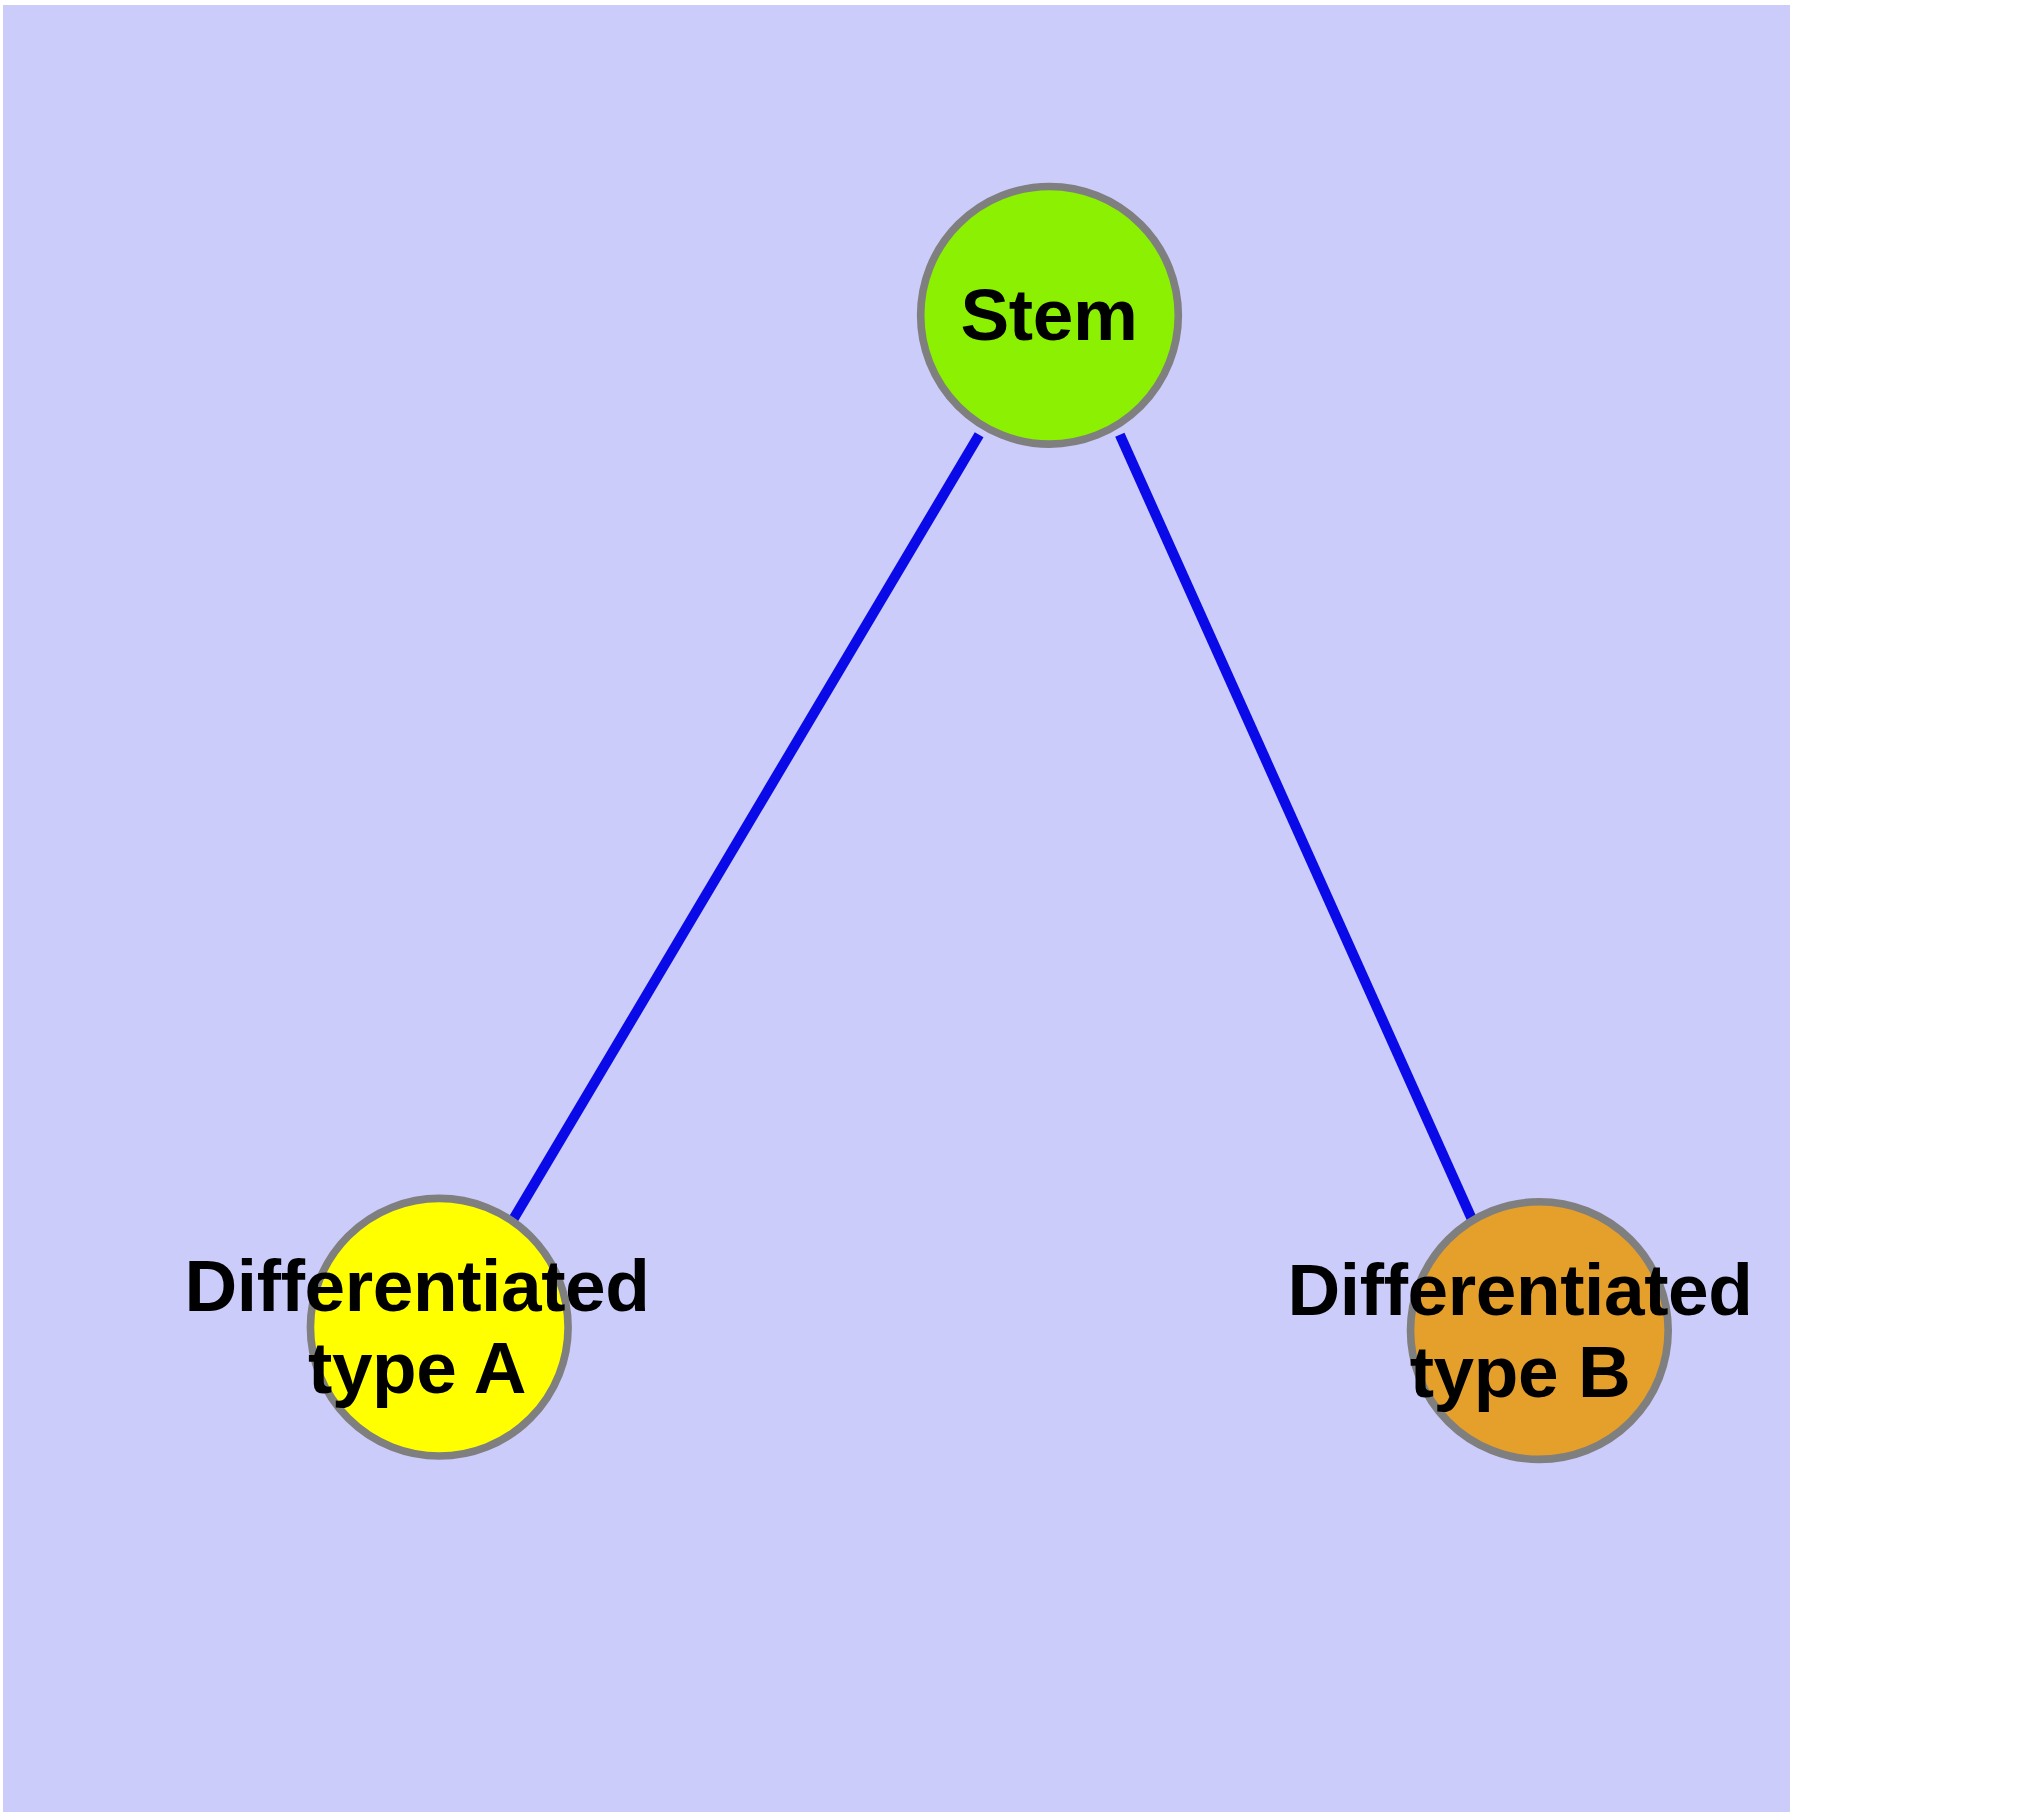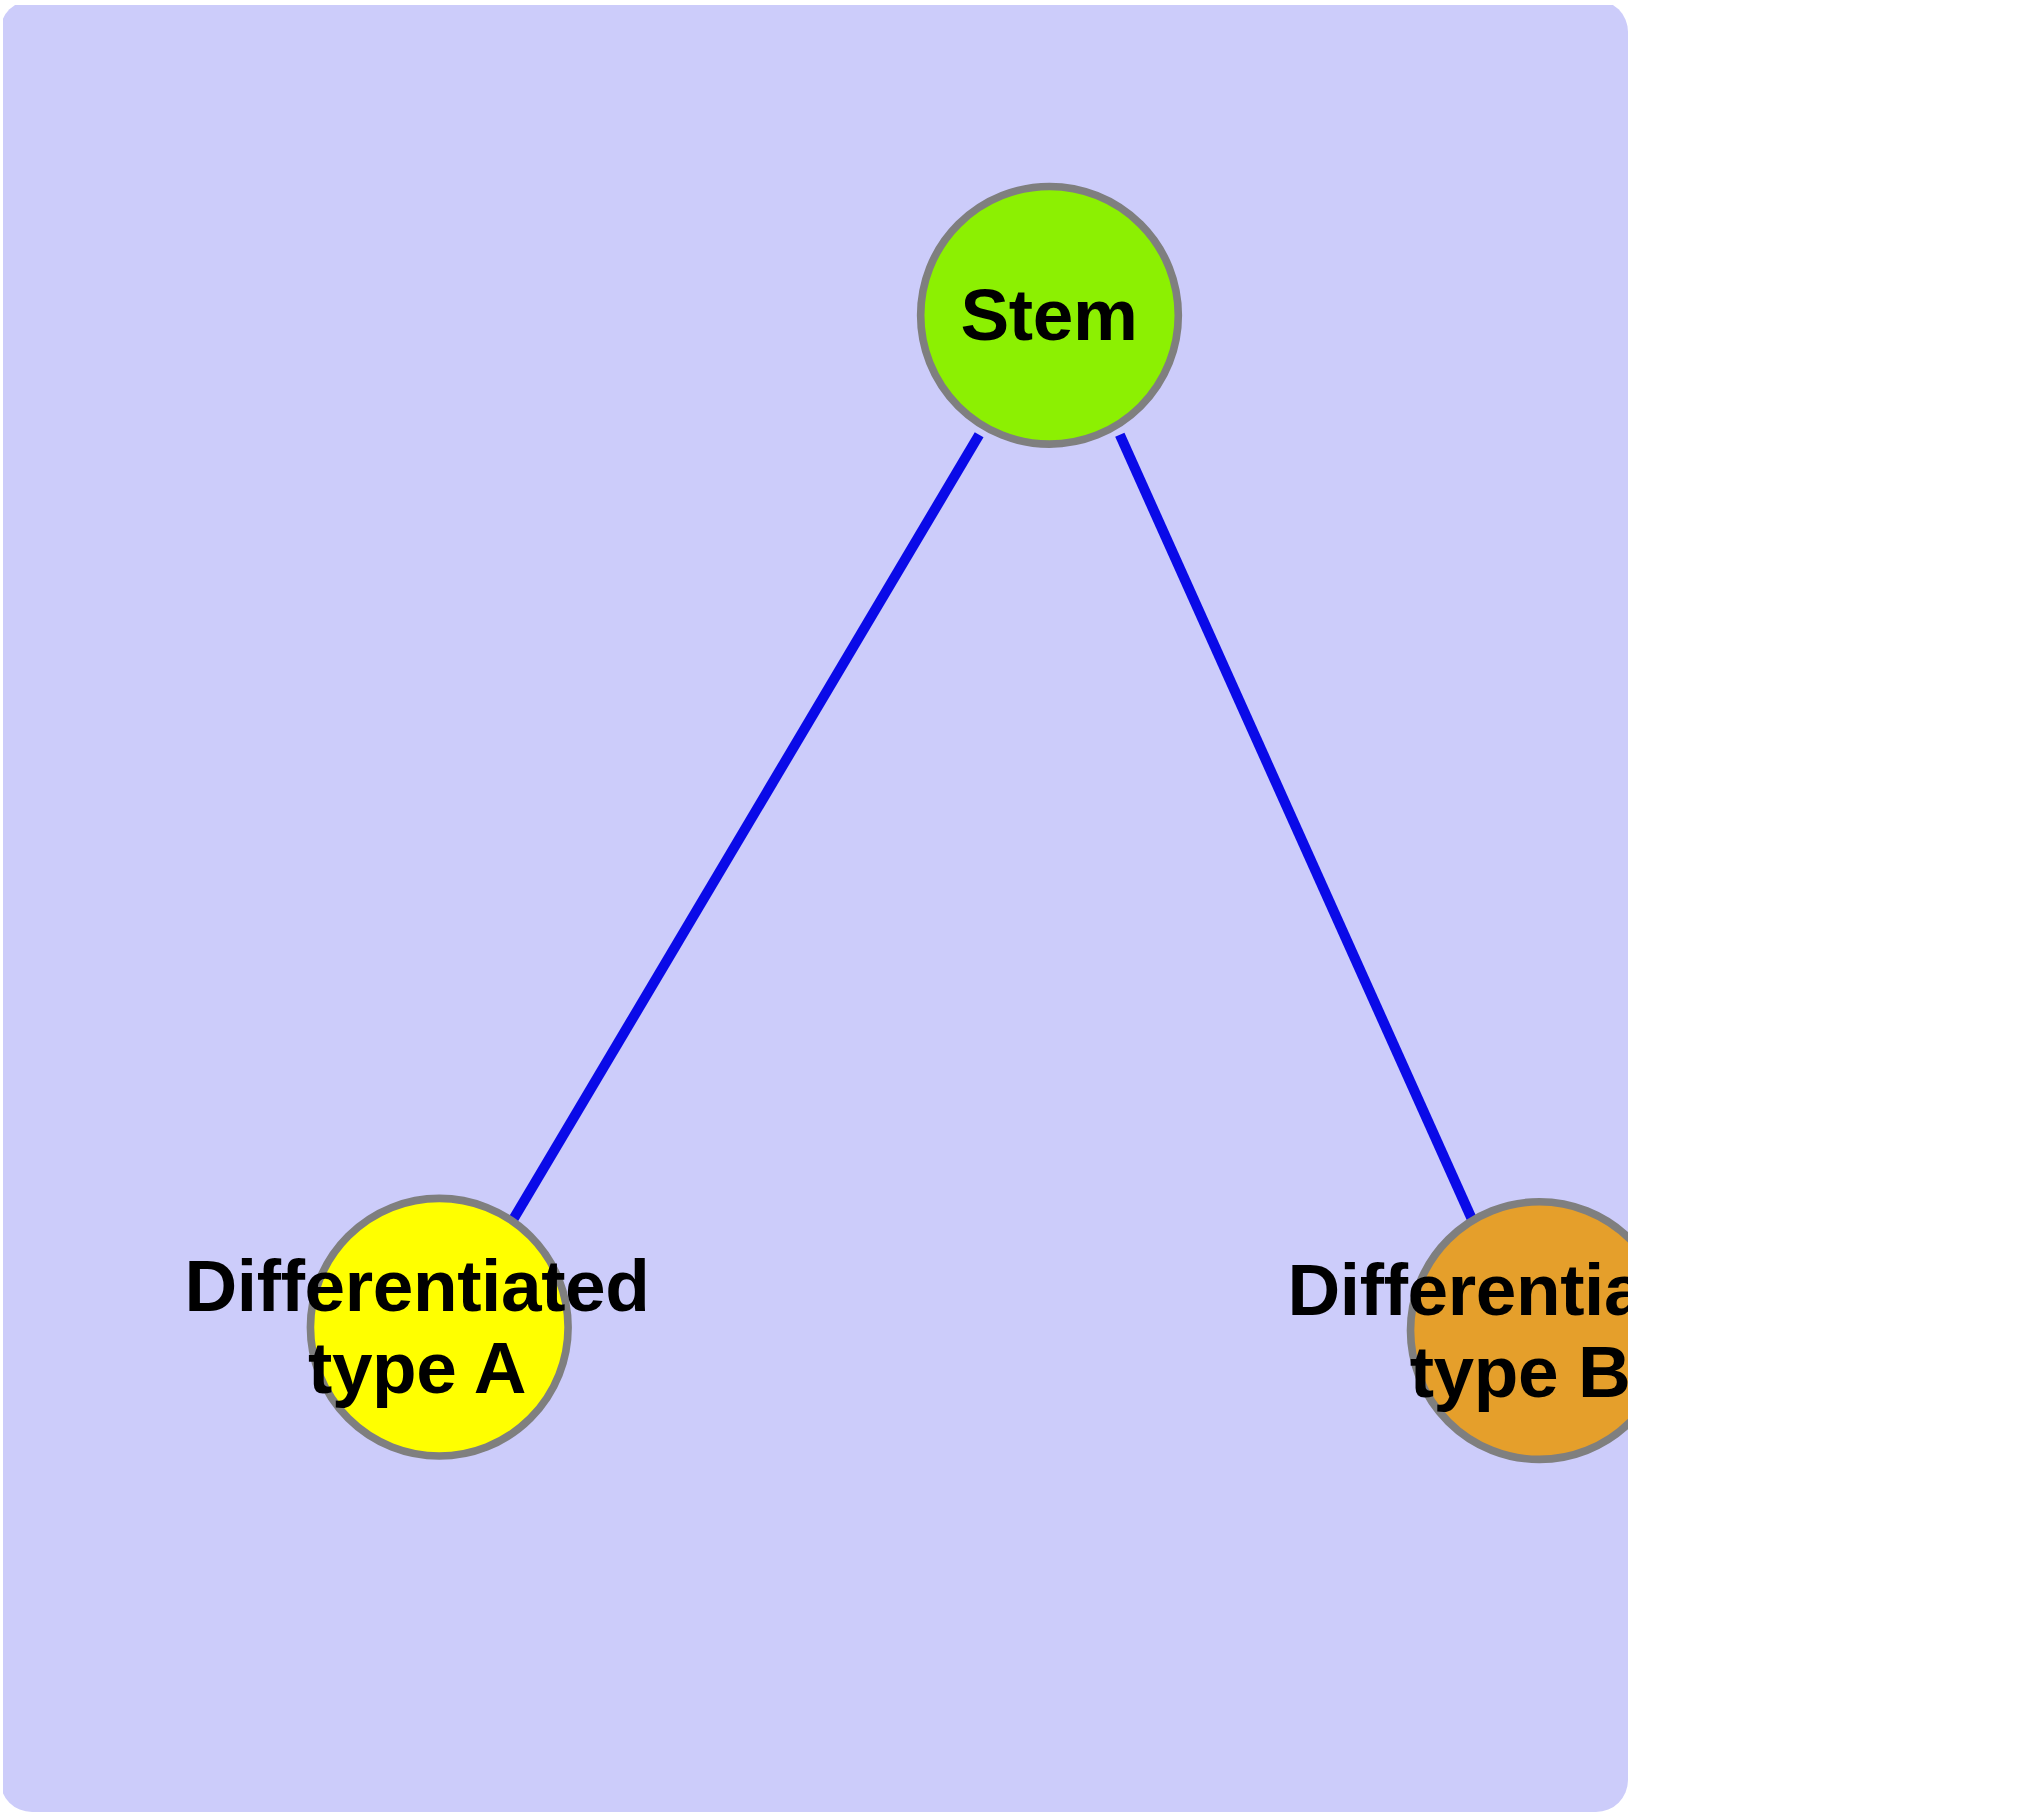--- a/index.html
+++ b/index.html
@@ -6,25 +6,24 @@
   html, body {
     margin: 0;
     padding: 0;
     background: #ffffff;
   }
   body {
     font-family: "Liberation Sans", sans-serif;
   }
   #canvas {
     position: relative;
-    width: 1628px;
+    width: 1790px;
     height: 1812px;
     background: #ffffff;
     overflow: hidden;
-    border-radius: 32px;
   }
   #graph-surface {
     position: absolute;
     left: 2.5px;
     top: 5.1px;
     width: 2018px;
     height: 1807px;
     background: #ccccfa;
   }
   #graph-svg {

